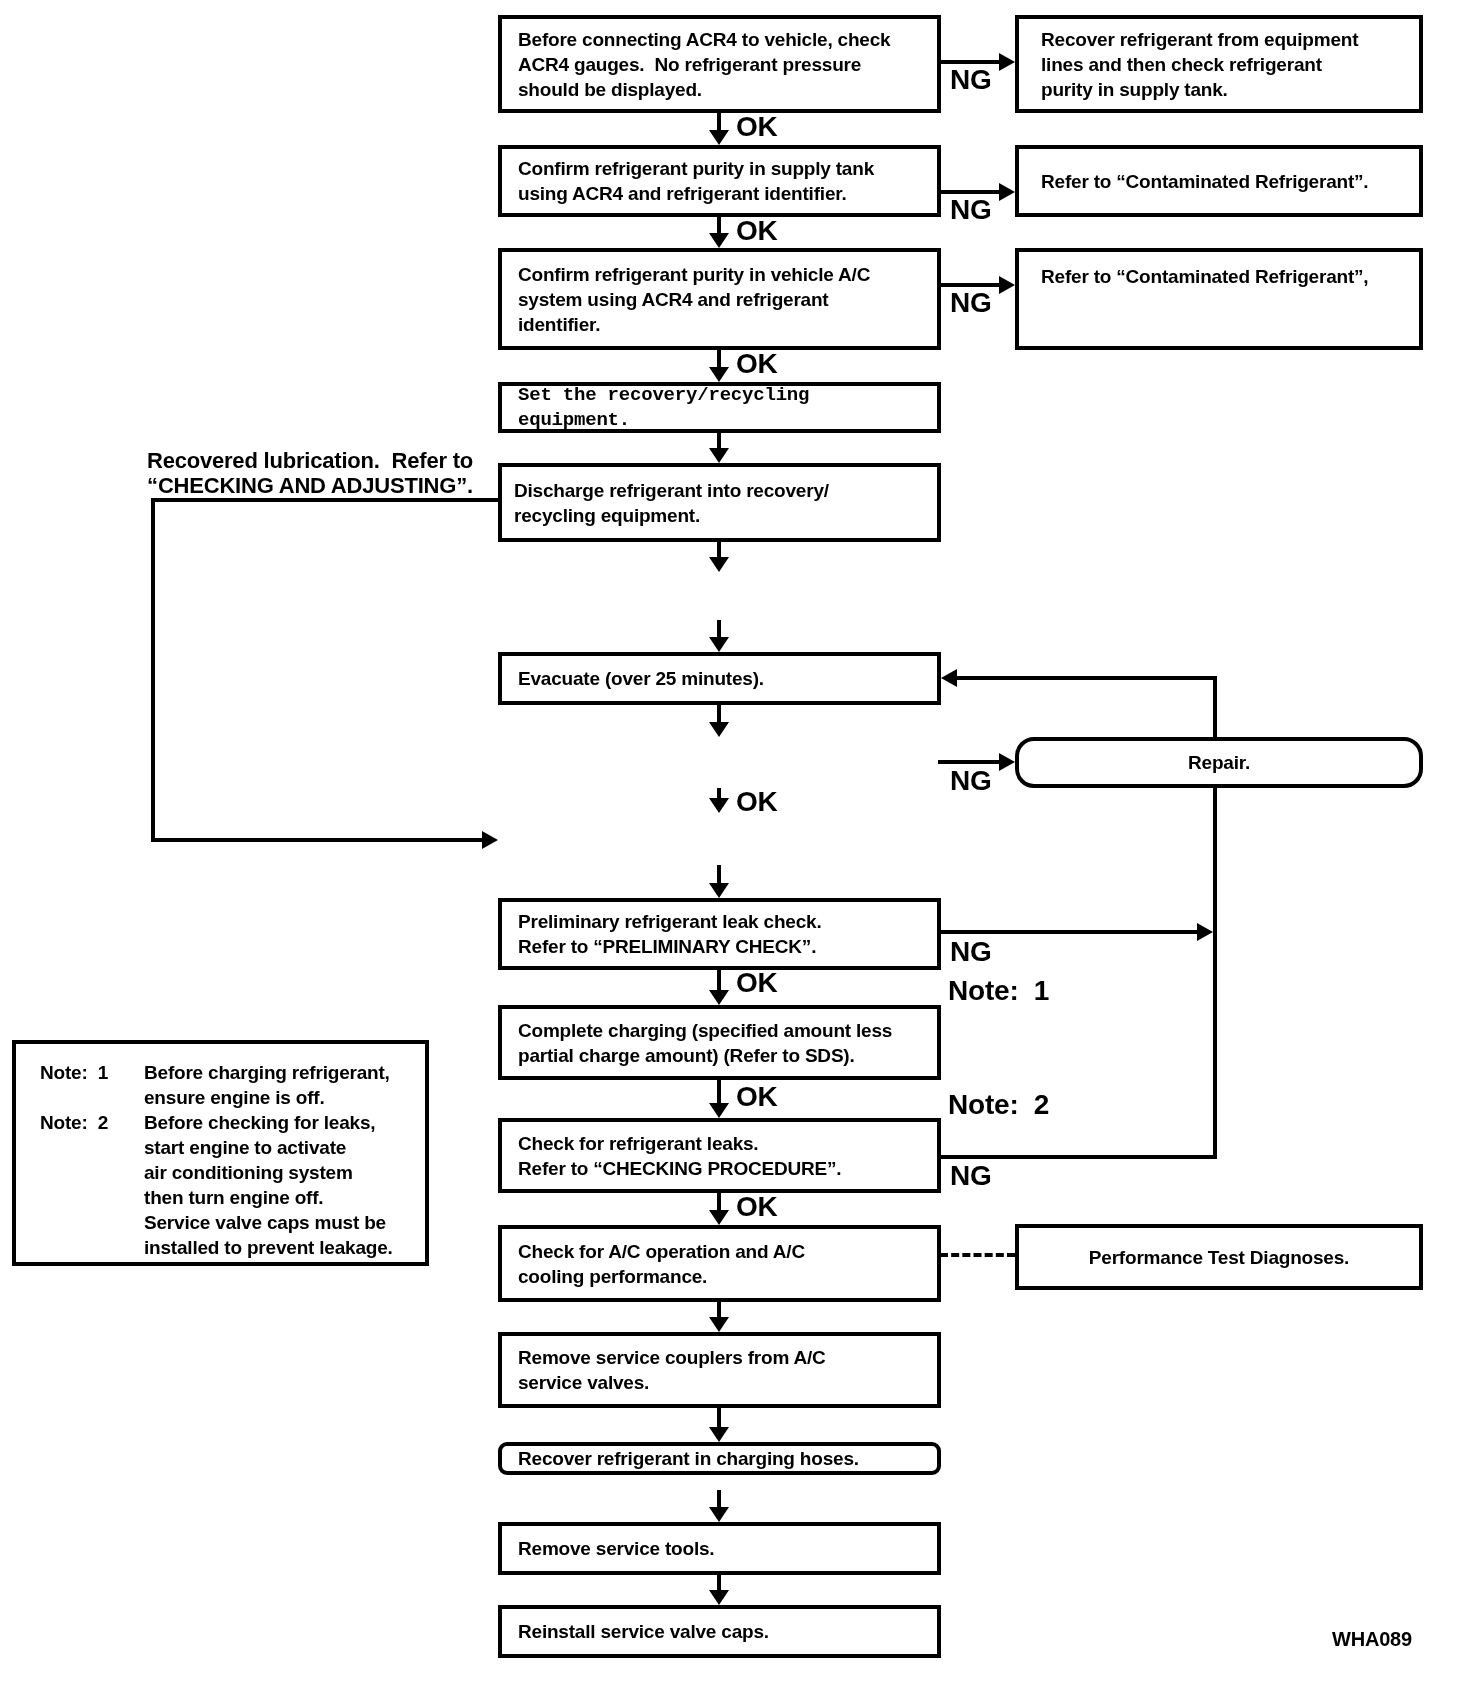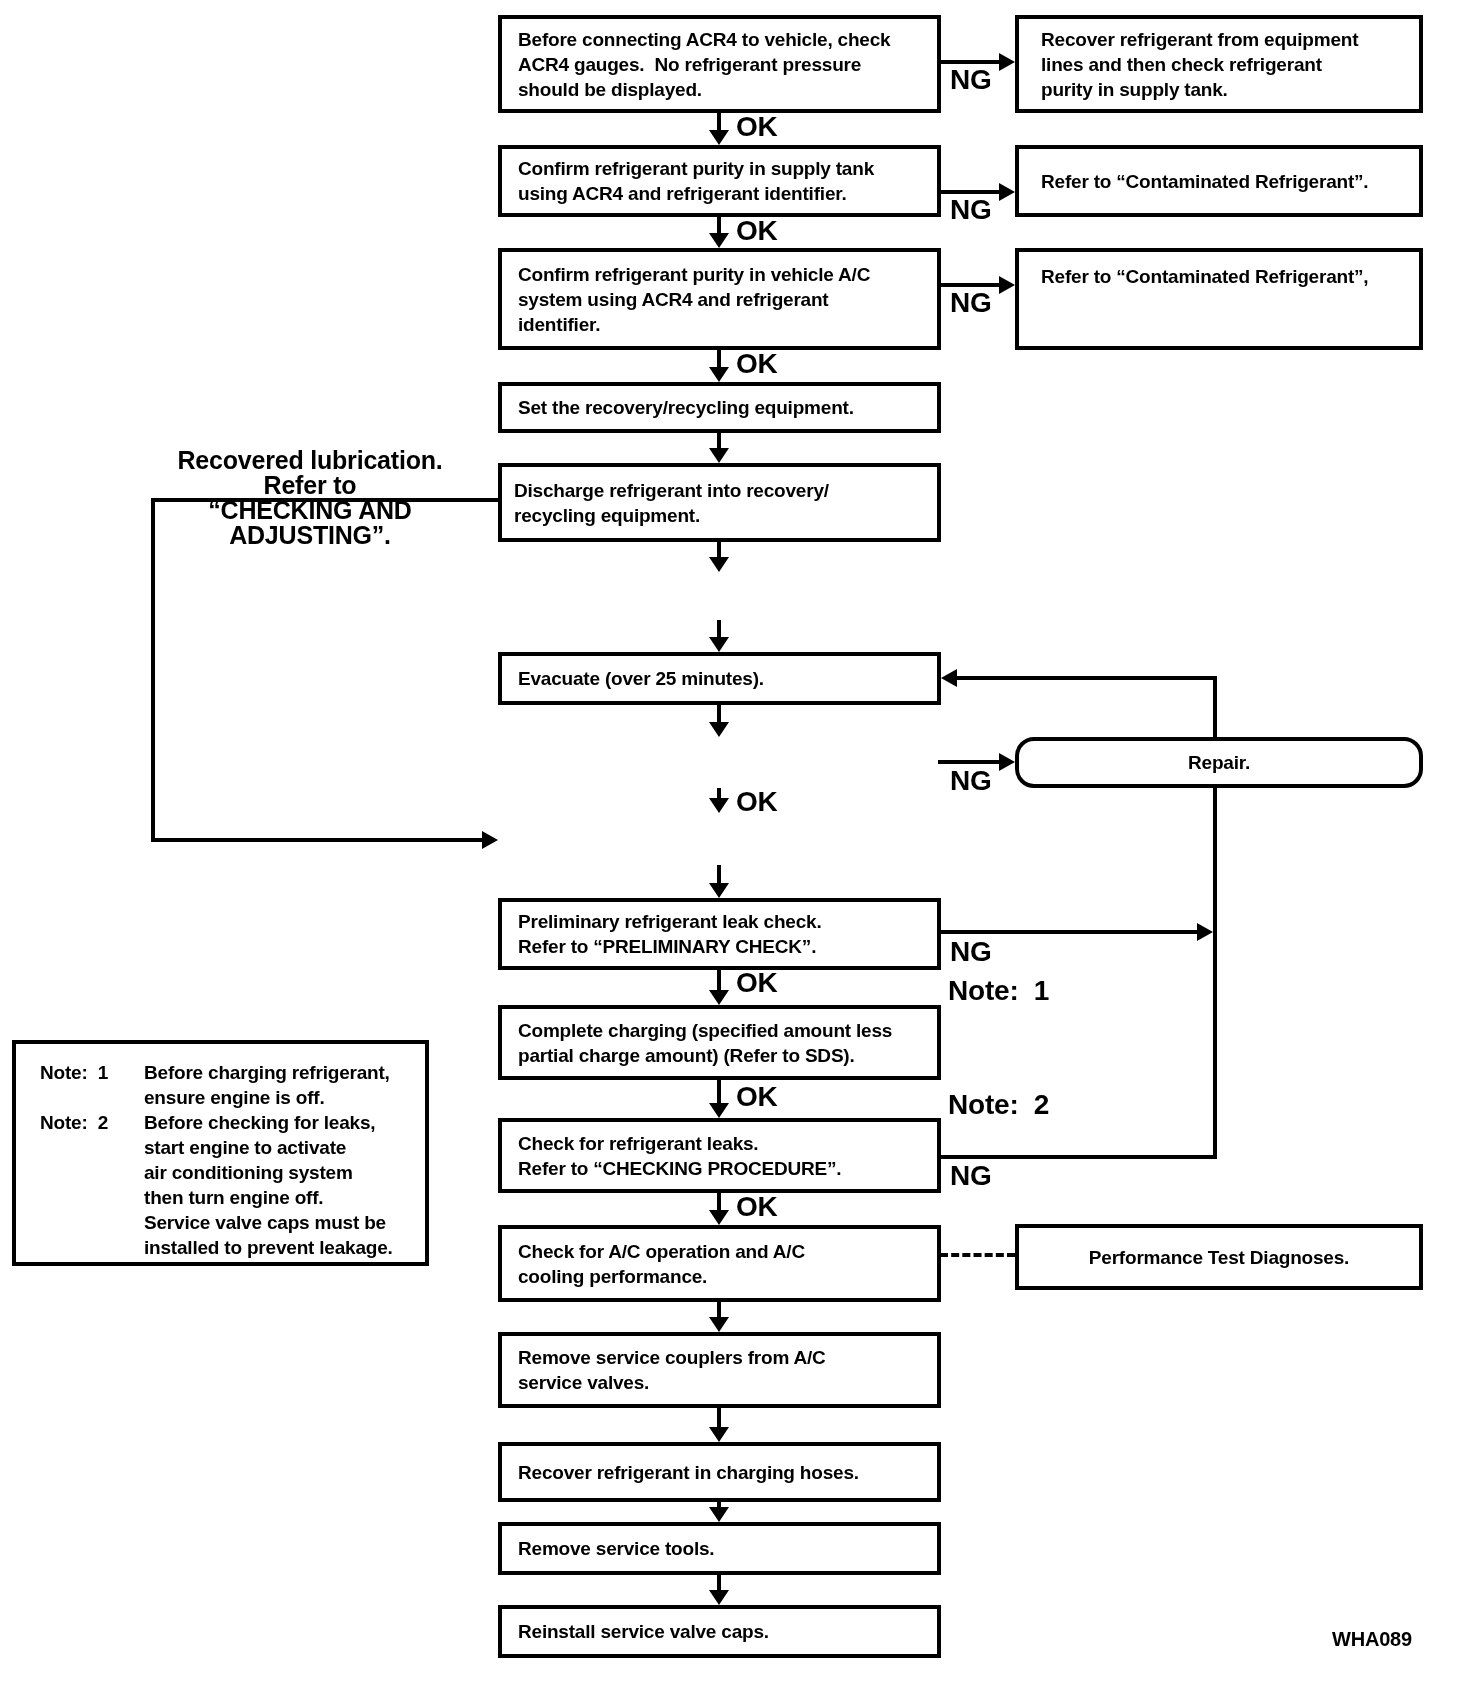--- a/index.html
+++ b/index.html
@@ -17,21 +17,21 @@
   .side-box{left:1015px;width:408px;padding-left:22px;}
   .center-text{justify-content:center;text-align:center;padding-left:8px;padding-right:8px;}
   .top-align{align-items:flex-start;padding-top:12px;}
   .hline{position:absolute;height:4px;background:#000;z-index:1;}
   .vline{position:absolute;width:4px;background:#000;z-index:1;}
   .dash{position:absolute;height:0;border-top:4px dashed #000;z-index:1;}
   .arr-down{position:absolute;width:0;height:0;border-left:10px solid transparent;border-right:10px solid transparent;border-top:15px solid #000;z-index:1;}
   .arr-right{position:absolute;width:0;height:0;border-top:9px solid transparent;border-bottom:9px solid transparent;border-left:16px solid #000;z-index:1;}
   .arr-left{position:absolute;width:0;height:0;border-top:9px solid transparent;border-bottom:9px solid transparent;border-right:16px solid #000;z-index:1;}
   .lbl{position:absolute;font-size:28px;line-height:22px;white-space:pre;z-index:3;}
-  .annot{position:absolute;font-size:25px;line-height:25px;white-space:pre-wrap;text-align:center;z-index:3;}
+  .annot{position:absolute;font-size:22px;line-height:25px;white-space:pre-wrap;text-align:center;z-index:3;}
   .notebox{
     position:absolute;left:12px;top:1040px;width:417px;height:226px;
     border:4px solid #000;box-sizing:border-box;background:#fff;
     padding:16px 8px 8px 24px;z-index:2;
   }
   .note-row{display:flex;font-size:19px;line-height:25px;}
   .note-label{width:104px;white-space:pre;flex:none;}
   .note-text{white-space:pre-wrap;}
   .figcode{position:absolute;font-size:20px;z-index:3;}
 </style>
@@ -41,35 +41,35 @@
 <div id="canvas">
 
   <div class="box main-box" style="top:15px;height:98px;">Before connecting ACR4 to vehicle, check
 ACR4 gauges.  No refrigerant pressure
 should be displayed.</div>
   <div class="box main-box" style="top:145px;height:72px;">Confirm refrigerant purity in supply tank
 using ACR4 and refrigerant identifier.</div>
   <div class="box main-box" style="top:248px;height:102px;">Confirm refrigerant purity in vehicle A/C
 system using ACR4 and refrigerant
 identifier.</div>
-  <div class="box main-box" style="top:382px;height:51px;">Set the recovery/recycling equipment.</div>
+  <div class="box main-box" style="top:382px;height:51px;font-family:Liberation Mono, monospace;">Set the recovery/recycling equipment.</div>
   <div class="box main-box" style="top:463px;height:79px;padding-left:12px;">Discharge refrigerant into recovery/
 recycling equipment.</div>
   <div class="box main-box" style="top:652px;height:53px;">Evacuate (over 25 minutes).</div>
   <div class="box main-box" style="top:898px;height:72px;">Preliminary refrigerant leak check.
 Refer to “PRELIMINARY CHECK”.</div>
   <div class="box main-box" style="top:1005px;height:75px;">Complete charging (specified amount less
 partial charge amount) (Refer to SDS).</div>
   <div class="box main-box" style="top:1118px;height:75px;">Check for refrigerant leaks.
 Refer to “CHECKING PROCEDURE”.</div>
   <div class="box main-box" style="top:1225px;height:77px;">Check for A/C operation and A/C
 cooling performance.</div>
   <div class="box main-box" style="top:1332px;height:76px;">Remove service couplers from A/C
 service valves.</div>
-  <div class="box main-box" style="top:1442px;height:60px;">Recover refrigerant in charging hoses.</div>
+  <div class="box main-box" style="top:1442px;height:33px;border-radius:9px;">Recover refrigerant in charging hoses.</div>
   <div class="box main-box" style="top:1522px;height:53px;">Remove service tools.</div>
   <div class="box main-box" style="top:1605px;height:53px;">Reinstall service valve caps.</div>
 
   <div class="box side-box" style="top:15px;height:98px;">Recover refrigerant from equipment
 lines and then check refrigerant
 purity in supply tank.</div>
   <div class="box side-box" style="top:145px;height:72px;">Refer to “Contaminated Refrigerant”.</div>
   <div class="box side-box top-align" style="top:248px;height:102px;">Refer to “Contaminated Refrigerant”,</div>
   <div class="box side-box center-text" style="top:737px;height:51px;border-radius:19px;">Repair.</div>
   <div class="box side-box center-text" style="top:1224px;height:66px;">Performance Test Diagnoses.</div>

